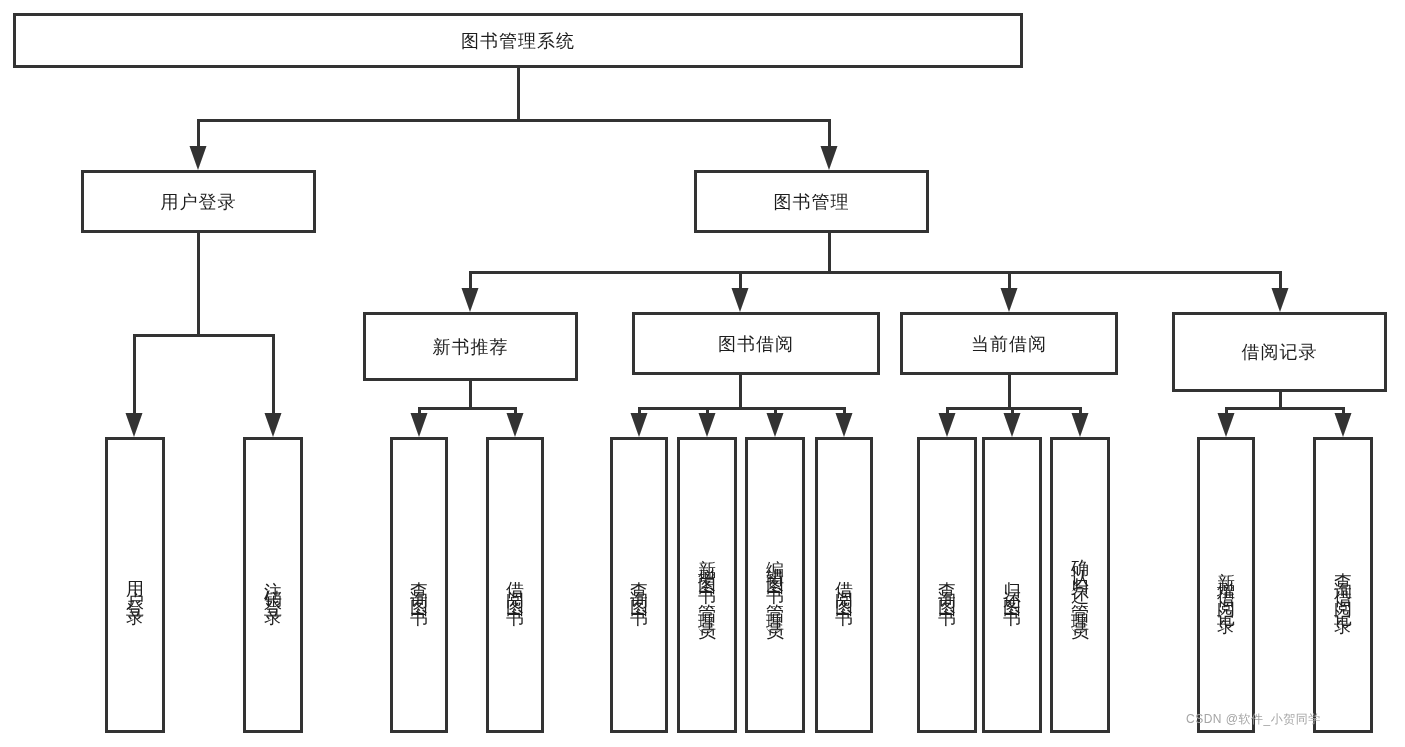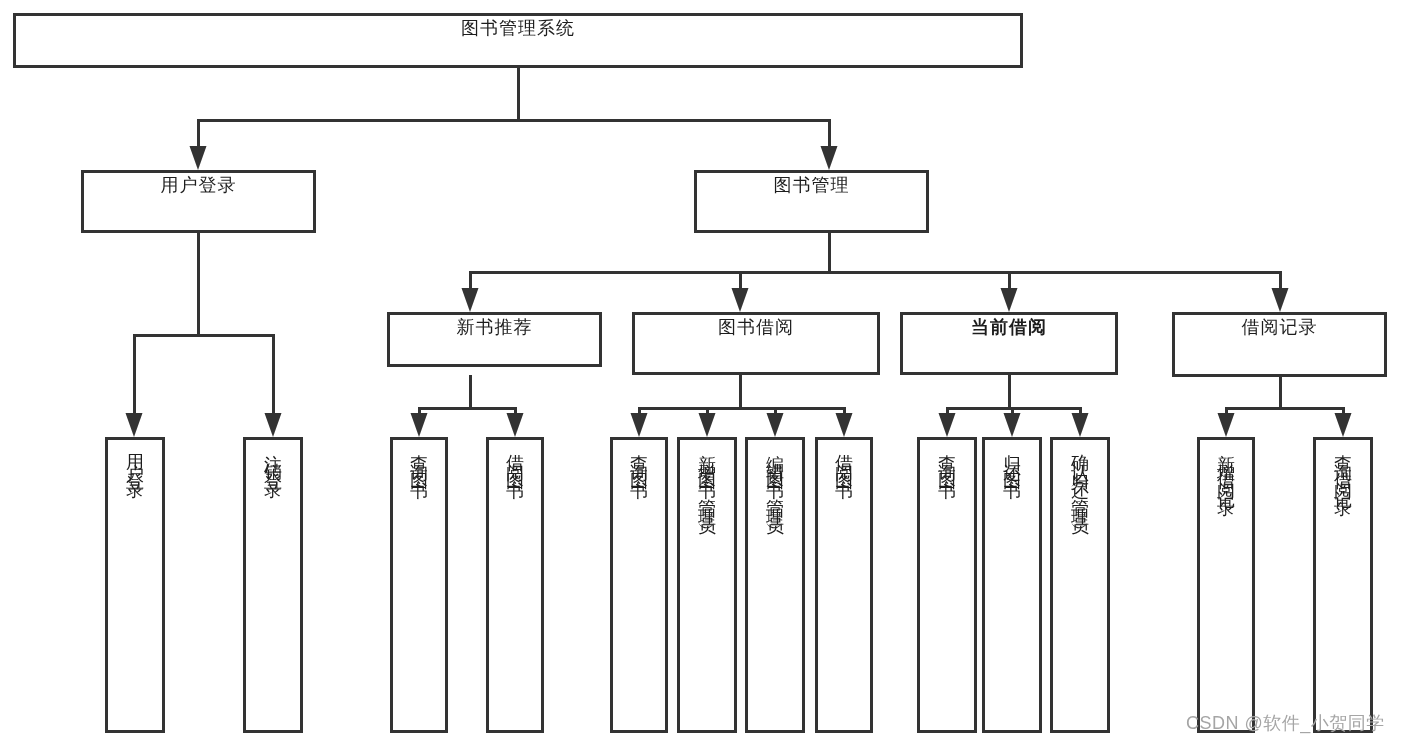--- a/index.html
+++ b/index.html
@@ -7,52 +7,52 @@
     width:1405px;height:747px;overflow:hidden;
     font-family:"Liberation Sans","DejaVu Sans",sans-serif;
   }
   .stage{position:relative;width:1405px;height:747px;background:#ffffff;}
   .connectors{position:absolute;left:0;top:0;z-index:1;}
   .connectors line{stroke:#333333;stroke-width:3;shape-rendering:crispEdges;}
   .connectors polygon{fill:#333333;stroke:none;}
   .node{
     position:absolute;z-index:2;box-sizing:border-box;
     border:3px solid #333333;background:#ffffff;
-    display:flex;align-items:flex-start;justify-content:center;
+    display:flex;align-items:center;justify-content:center;
     font-size:18px;color:#1d1d1d;letter-spacing:1px;
   }
   .vnode{top:437px;height:296px;}
   .vnode .vlabel{
     writing-mode:vertical-rl;text-orientation:mixed;
     line-height:1;letter-spacing:9px;font-size:18px;color:#1d1d1d;
   }
   
   #n-root{left:13px;top:13px;width:1010px;height:55px;}
   #n-l2-0{left:81px;top:170px;width:235px;height:63px;}
   #n-l2-1{left:694px;top:170px;width:235px;height:63px;}
-  #n-l3-0{left:363px;top:312px;width:215px;height:55px;margin-left:24px;}
+  #n-l3-0{left:363px;top:312px;width:215px;height:69px;}
   #n-l3-1{left:632px;top:312px;width:248px;height:63px;}
-  #n-l3-2{left:900px;top:312px;width:218px;height:63px;font-weight:bold;}
-  #n-l3-3{left:1172px;top:312px;width:215px;height:65px;}
+  #n-l3-2{left:900px;top:312px;width:218px;height:63px;}
+  #n-l3-3{left:1172px;top:312px;width:215px;height:80px;}
   #n-v0{left:105px;width:60px;}
   #n-v1{left:243px;width:60px;}
   #n-v2{left:390px;width:58px;}
   #n-v3{left:486px;width:58px;}
   #n-v4{left:610px;width:58px;}
   #n-v5{left:677px;width:60px;}
   #n-v6{left:745px;width:60px;}
   #n-v7{left:815px;width:58px;}
   #n-v8{left:917px;width:60px;}
   #n-v9{left:982px;width:60px;}
   #n-v10{left:1050px;width:60px;}
   #n-v11{left:1197px;width:58px;}
   #n-v12{left:1313px;width:60px;}
   .watermark{
     position:absolute;left:1186px;top:711px;z-index:3;
-    font-size:18px;color:#a5a5a5;letter-spacing:0.5px;white-space:nowrap;
+    font-size:12px;color:#a5a5a5;letter-spacing:0.5px;white-space:nowrap;
   }
 </style>
 </head>
 <body>
 
 <div class="stage">
 
   <svg id="connectors" class="connectors" width="1405" height="747" viewBox="0 0 1405 747">
       <line x1="518" y1="67" x2="518" y2="120"></line>
       <line x1="196.5" y1="120" x2="830.5" y2="120"></line>

